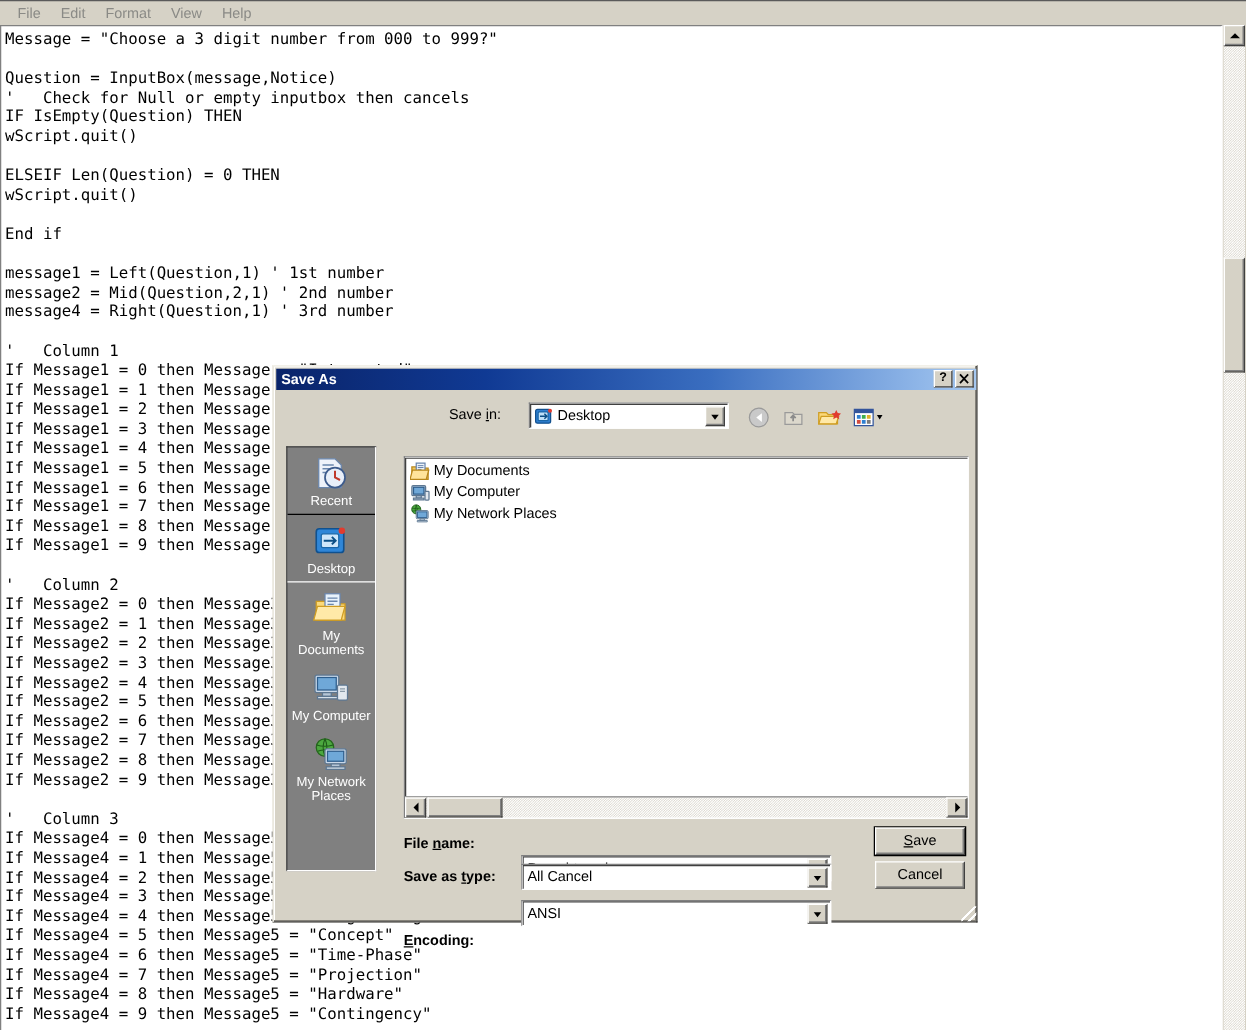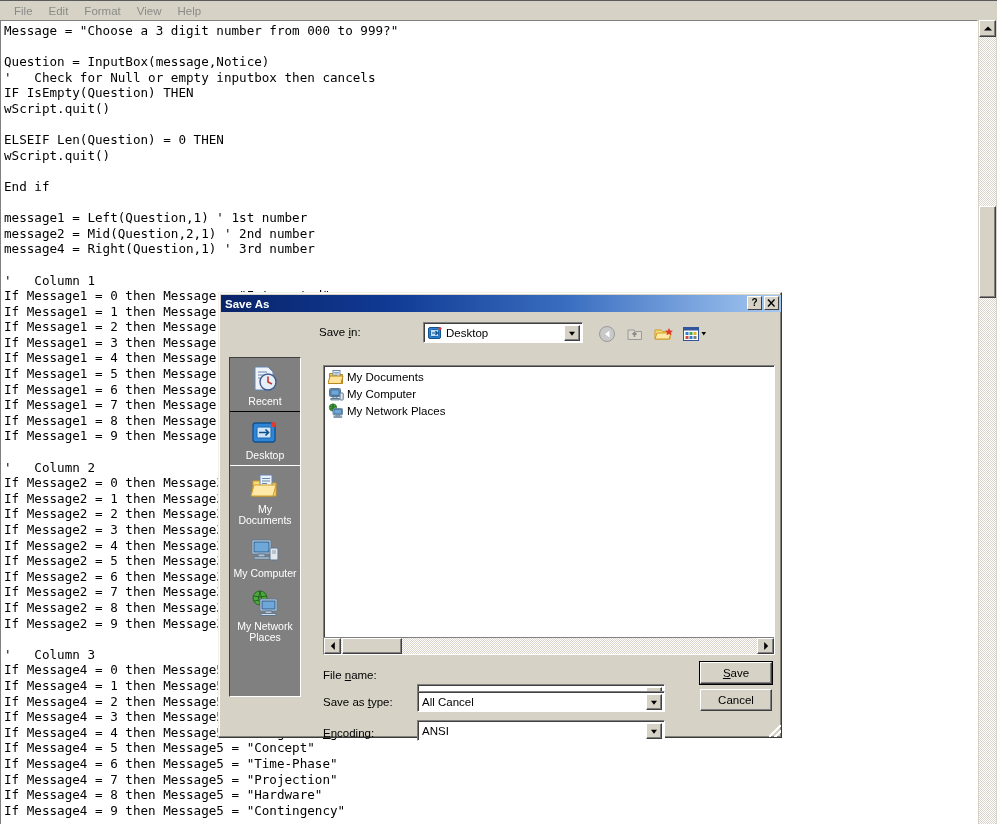--- a/index.html
+++ b/index.html
@@ -185,23 +185,23 @@
     color: #000;
     font-family: "Liberation Sans", sans-serif;
     font-weight: bold;
   }
 
   .dlg-body { position: absolute; left: 0; top: 19px; width: 564px; height: 427px; }
 
   
   .savein-label {
     position: absolute;
-    left: 100px; top: 25px;
+    left: 110px; top: 25px;
     font-size: 11.5px; color: #000;
-    text-align: left;
+    text-align: center;
     width: 102px;
   }
   .u { text-decoration: underline; }
 
   .combo {
     position: absolute;
     background: #ffffff;
     border-top: 1px solid #808080;
     border-left: 1px solid #808080;
     border-right: 1px solid #ffffff;
@@ -343,20 +343,21 @@
     box-shadow: inset -1px -1px 0 #808080;
   }
 
   
   .form-label {
     position: absolute;
     font-size: 11.5px;
     color: #000;
     left: 104px;
     width: 90px;
+    font-weight: bold;
   }
   .form-combo {
     position: absolute;
     left: 198px;
     width: 248px;
     height: 21px;
   }
   .dlg-btn {
     position: absolute;
     left: 698px - 218px - 0px;
@@ -673,21 +674,21 @@
       </div>
 
       <div class="form-label" style="top:384px;">
         <span>Save as </span><span class="u">t</span><span>ype:</span>
       </div>
       <div class="combo form-combo" style="top:379px;">
         <span class="combo-text">All Cancel</span>
         <span class="combo-arrow"></span>
       </div>
 
-      <div class="form-label" style="top:415px;">
+      <div class="form-label" style="top:435px;">
         <span class="u">E</span><span>ncoding:</span>
       </div>
       <div class="combo form-combo" style="top:408px;">
         <span class="combo-text">ANSI</span>
         <span class="combo-arrow"></span>
       </div>
 
       <div class="dlg-btn default" style="left:481px; top:350px;">
         <span class="u">S</span>
           <span>ave</span>

